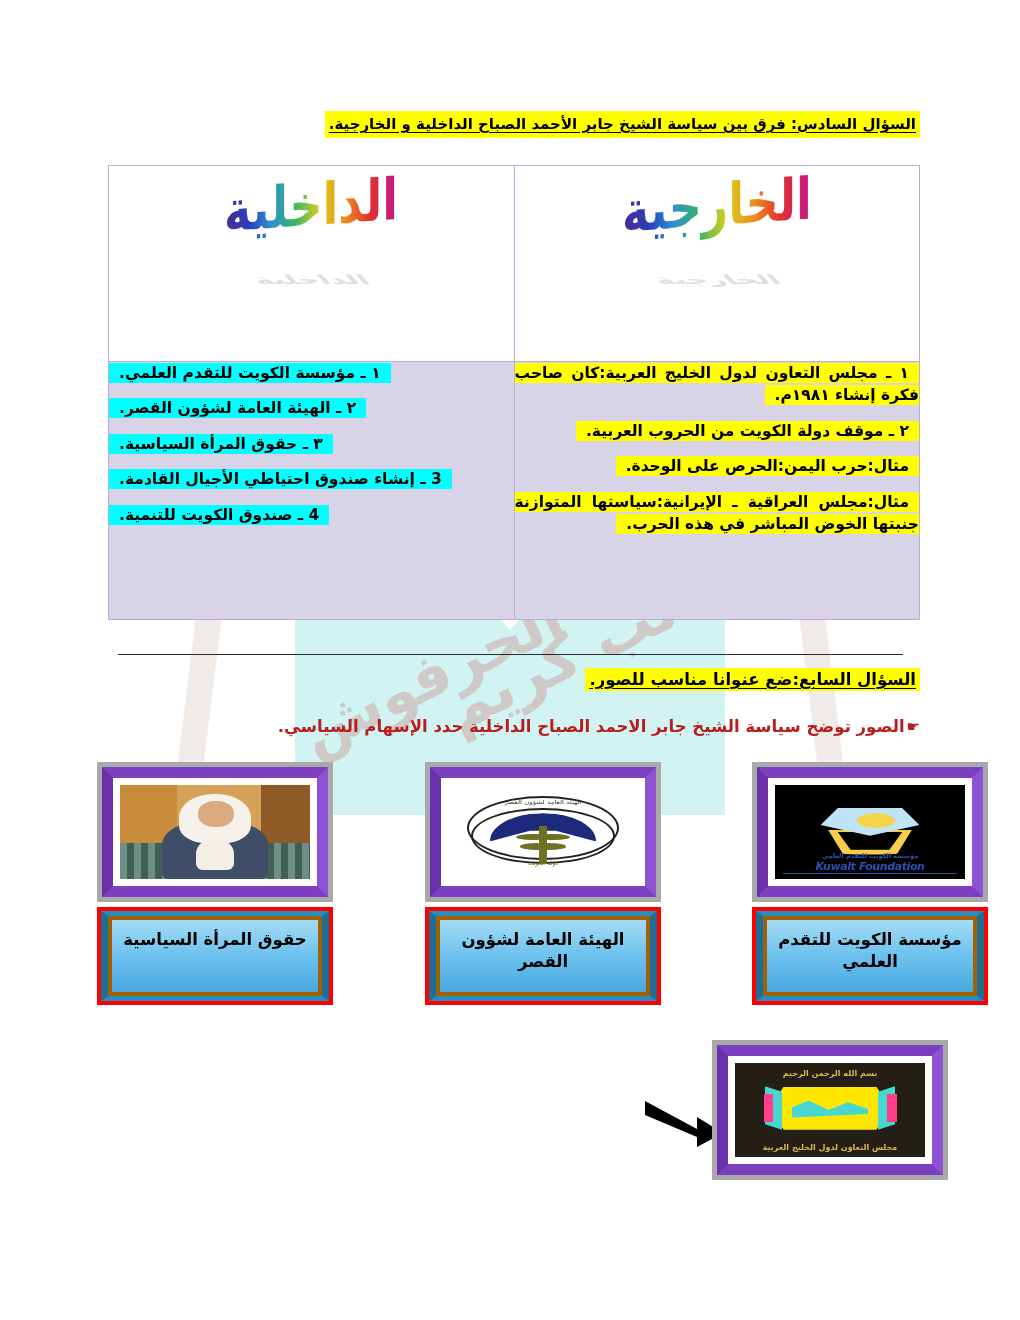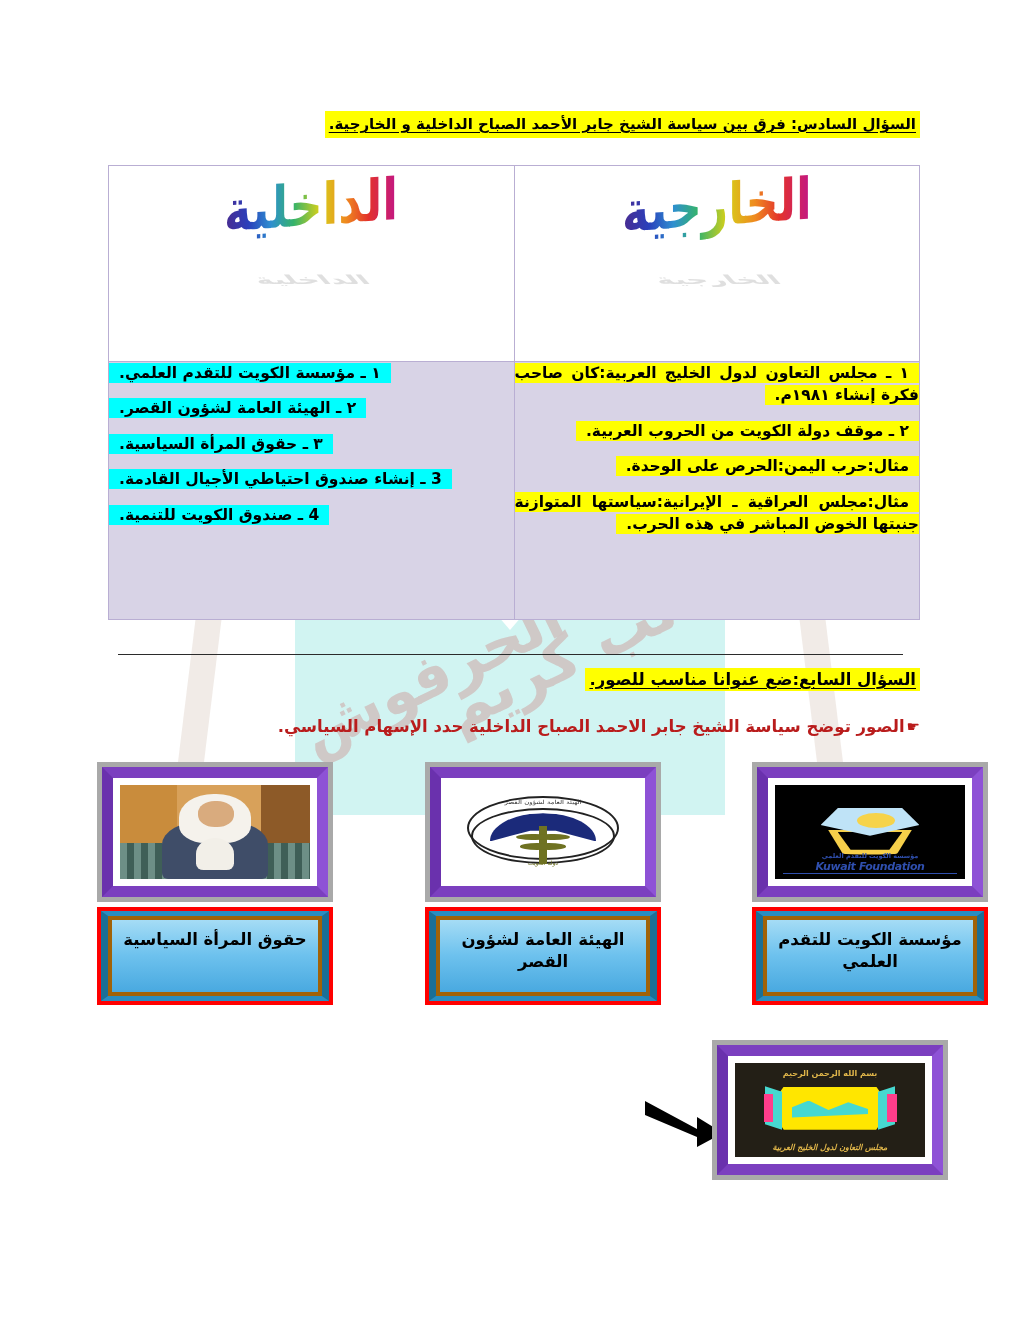--- a/index.html
+++ b/index.html
@@ -319,21 +319,21 @@
   .lg-wave {
     position: absolute; left: 30%; top: 40%; width: 40%; height: 18%;
     background: #46d8d0;
     clip-path: polygon(0 40%, 22% 0, 48% 55%, 74% 10%, 100% 50%, 100% 80%, 0 100%);
   }
   .lg-calli {
     position: absolute; left: 0; right: 0;
     text-align: center; color: #e0b64a; font-size: 8px; font-weight: 700;
   }
   .lg-calli.top { top: 6%; }
-  .lg-calli.bot { bottom: 5%; font-style: italic; }
+  .lg-calli.bot { bottom: 5%; }
 
   
   .caption-box {
     position: absolute;
     background: #ff0000;
     padding: 4px;
   }
   .caption-box .cb-bevel {
     width: 100%;
     height: 100%;

